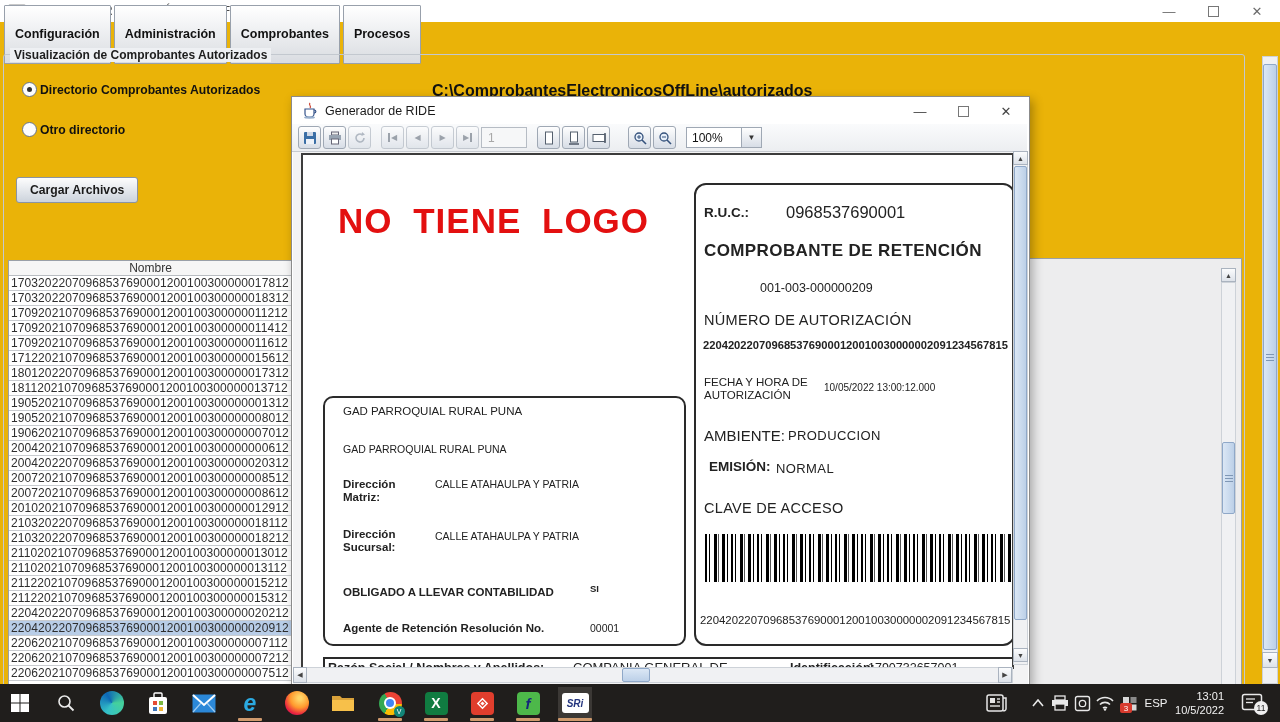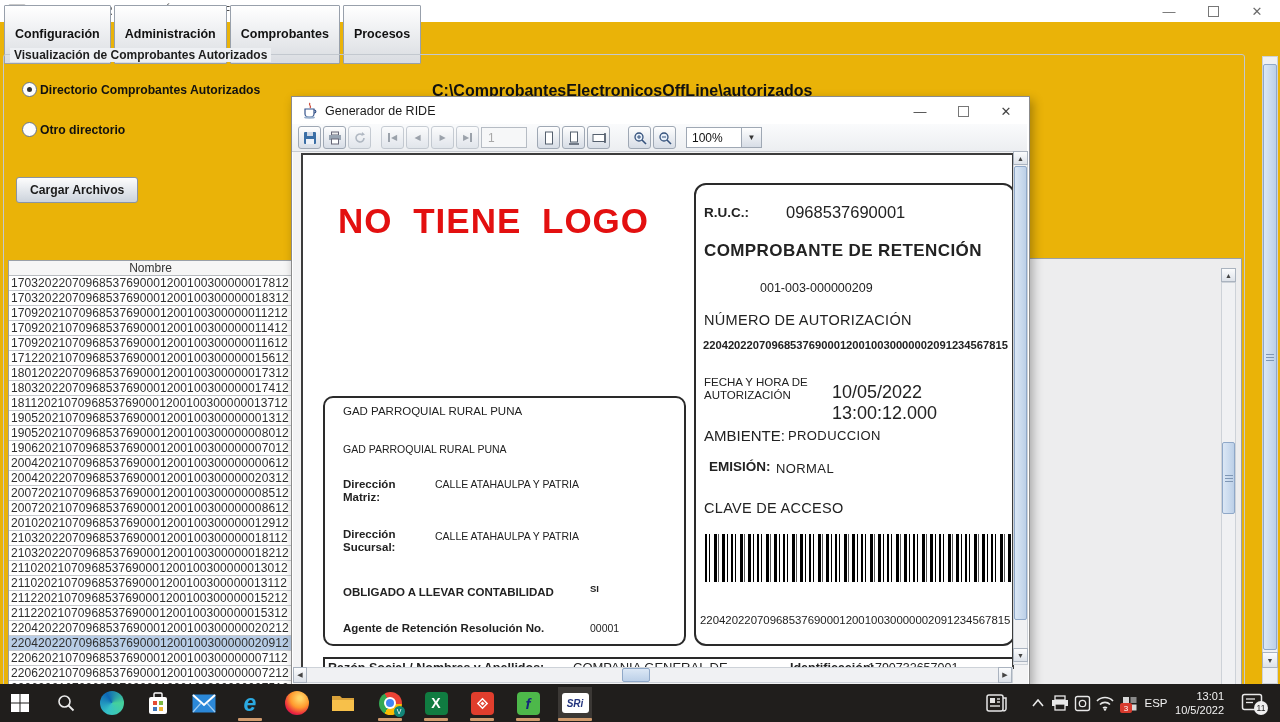--- a/index.html
+++ b/index.html
@@ -115,21 +115,20 @@
 
   <div class="abs ftable">
     <div class="fhead">Nombre</div>
     <div class="frow">17032022070968537690001200100300000017812</div>
     <div class="frow">17032022070968537690001200100300000018312</div>
     <div class="frow">17092021070968537690001200100300000011212</div>
     <div class="frow">17092021070968537690001200100300000011412</div>
     <div class="frow">17092021070968537690001200100300000011612</div>
     <div class="frow">17122021070968537690001200100300000015612</div>
     <div class="frow">18012022070968537690001200100300000017312</div>
-    <div class="frow">18032022070968537690001200100300000017412</div>
     <div class="frow">18112021070968537690001200100300000013712</div>
     <div class="frow">19052021070968537690001200100300000001312</div>
     <div class="frow">19052021070968537690001200100300000008012</div>
     <div class="frow">19062021070968537690001200100300000007012</div>
     <div class="frow">20042021070968537690001200100300000000612</div>
     <div class="frow">20042022070968537690001200100300000020312</div>
     <div class="frow">20072021070968537690001200100300000008512</div>
     <div class="frow">20072021070968537690001200100300000008612</div>
     <div class="frow">20102021070968537690001200100300000012912</div>
     <div class="frow">21032022070968537690001200100300000018112</div>
@@ -262,21 +261,21 @@
 
       <div class="abs docbox" style="left:391px;top:28px;width:321px;height:463px">
         <div class="abs" style="left:8px;top:20px;font-weight:bold;font-size:13.5px">R.U.C.:</div>
         <div class="abs" style="left:90px;top:18px;font-size:16.5px">0968537690001</div>
         <div class="abs" style="left:8px;top:56px;font-weight:bold;font-size:17px;letter-spacing:.4px;white-space:nowrap">COMPROBANTE DE RETENCIÓN</div>
         <div class="abs" style="left:64px;top:96px;font-size:12.5px">001-003-000000209</div>
         <div class="abs" style="left:8px;top:127px;font-size:14.5px;letter-spacing:.3px">NÚMERO DE AUTORIZACIÓN</div>
         <div class="abs" style="left:7px;top:154px;font-weight:bold;font-size:11.2px;white-space:nowrap">2204202207096853769000120010030000002091234567815</div>
         <div class="abs pre" style="left:8px;top:191px;font-size:11.5px;line-height:13px">FECHA Y HORA DE
 AUTORIZACIÓN</div>
-        <div class="abs" style="left:136px;top:197px;font-size:18px">10/05/2022 13:00:12.000</div>
+        <div class="abs" style="left:128px;top:197px;font-size:10px">10/05/2022 13:00:12.000</div>
         <div class="abs" style="left:8px;top:242px;font-weight:normal;font-size:15px">AMBIENTE:</div>
         <div class="abs" style="left:92px;top:243px;font-size:13px;letter-spacing:.4px">PRODUCCION</div>
         <div class="abs" style="left:13px;top:274px;font-weight:bold;font-size:13.5px">EMISIÓN:</div>
         <div class="abs" style="left:80px;top:276px;font-size:13px;letter-spacing:.4px">NORMAL</div>
         <div class="abs" style="left:8px;top:315px;font-size:14.5px;letter-spacing:.3px">CLAVE DE ACCESO</div>
         <div class="abs barcode" style="left:9px;top:349px;width:308px;height:48px"></div>
         <div class="abs" style="left:4px;top:429px;font-size:11.4px;white-space:nowrap">2204202207096853769000120010030000002091234567815</div>
       </div>
 
       <div class="abs docbox" style="left:20px;top:241px;width:363px;height:250px;border-radius:10px">

